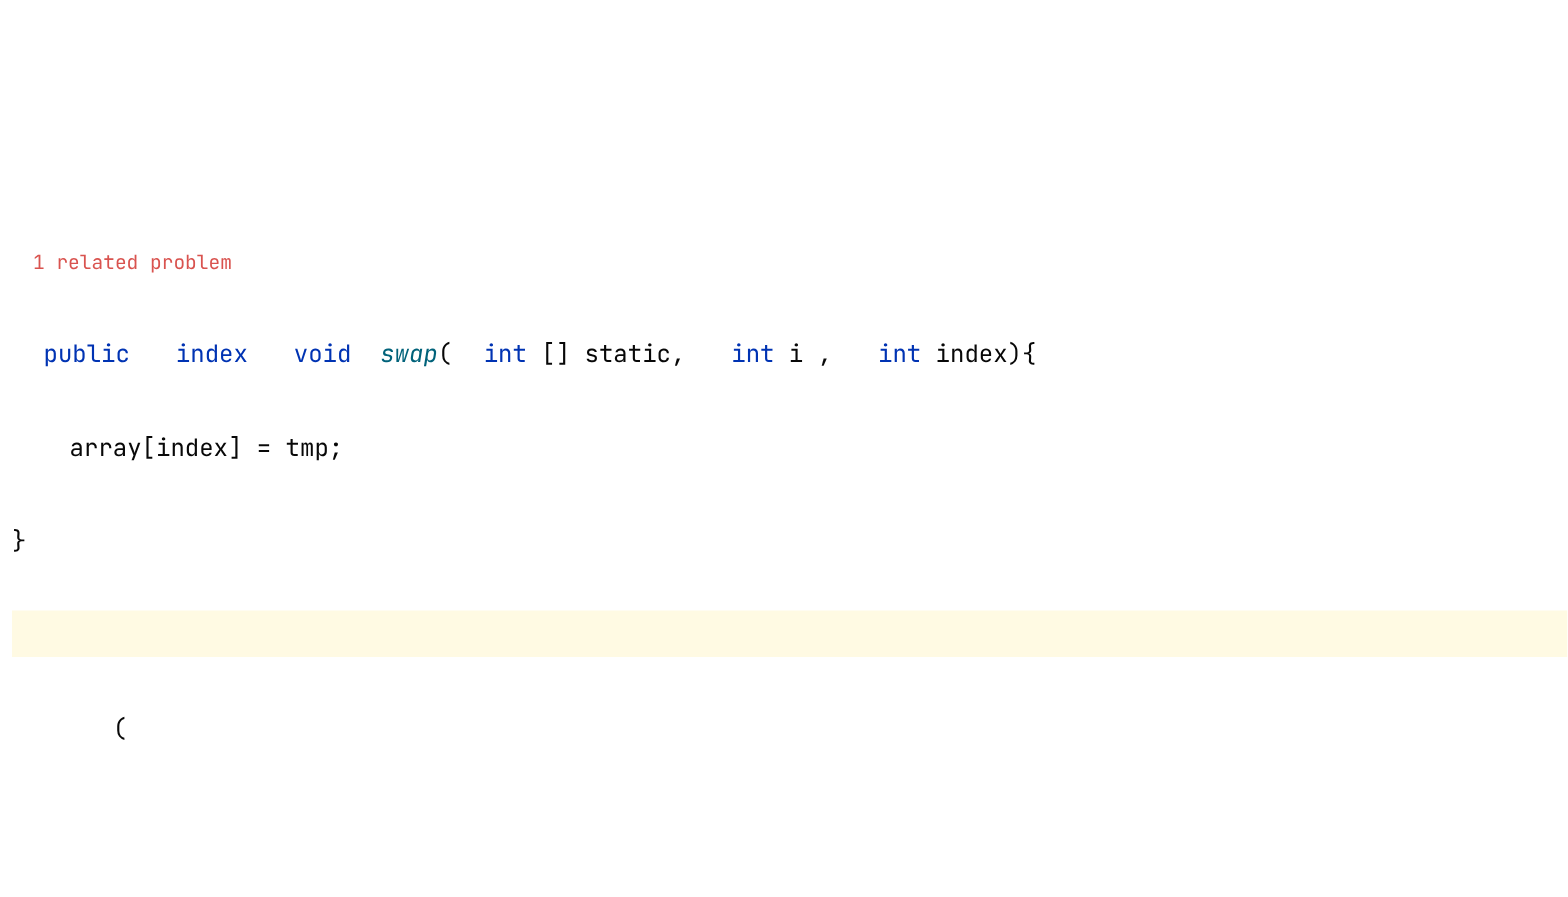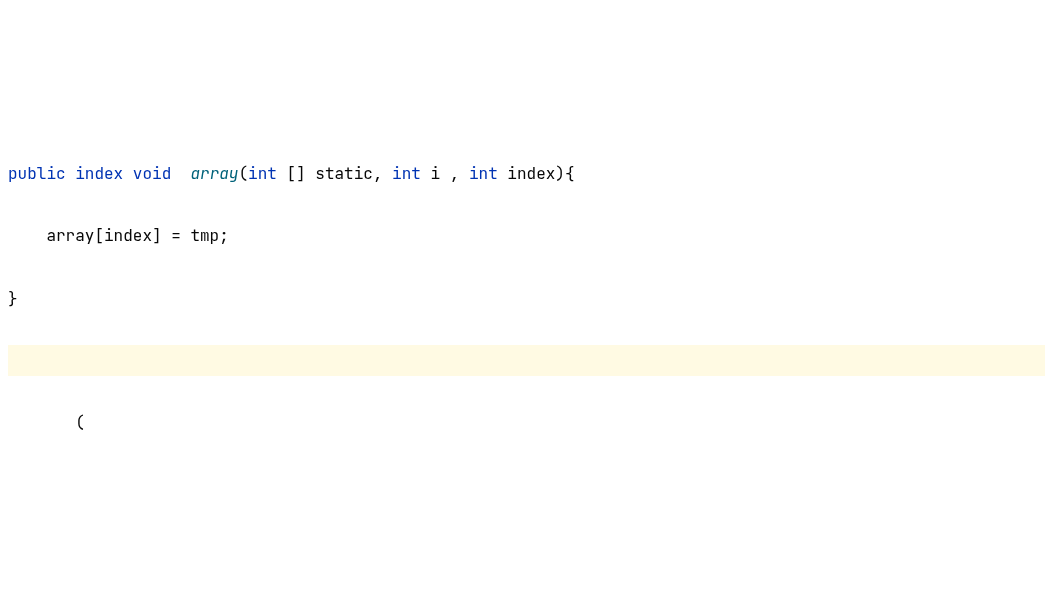--- a/index.html
+++ b/index.html
@@ -20,31 +20,32 @@
     .code-container {
       padding-left: 8px;
     }
     .line {
       display: block;
       min-height: 31px;
     }
     .line.highlighted {
       background: #fffae3;
     }
-    .kw { color: #0033b3; }
+    .kw { color: #0033b3; margin-left: 21px; }
     .method-def { color: #00627a; font-style: italic; }
     .hint-red { color: #d9534f; font-size: 13px; padding-left: 14px;}
   </style>
 </head>
 <body>
 
 
 
 <div class="code-container">
-<span class="line"><span class="kw">public</span> <span class="kw">index</span> <span class="kw">void</span>  <span class="method-def">array</span>(<span class="kw">int</span> <span>[] static, </span><span class="kw">int</span><span> i , </span><span class="kw">int</span><span> index){</span></span>
+<span class="line"><span class="hint-red">1 related problem</span></span>
+<span class="line"><span class="kw">public</span> <span class="kw">index</span> <span class="kw">void</span>  <span class="method-def">swap</span>(<span class="kw">int</span> <span>[] static, </span><span class="kw">int</span><span> i , </span><span class="kw">int</span><span> index){</span></span>
 <span class="line">    array[index] = tmp;</span>
 <span class="line">}</span>
 <span class="line highlighted"></span>
 <span class="line">       (</span>
 
 
 
 
 
 

